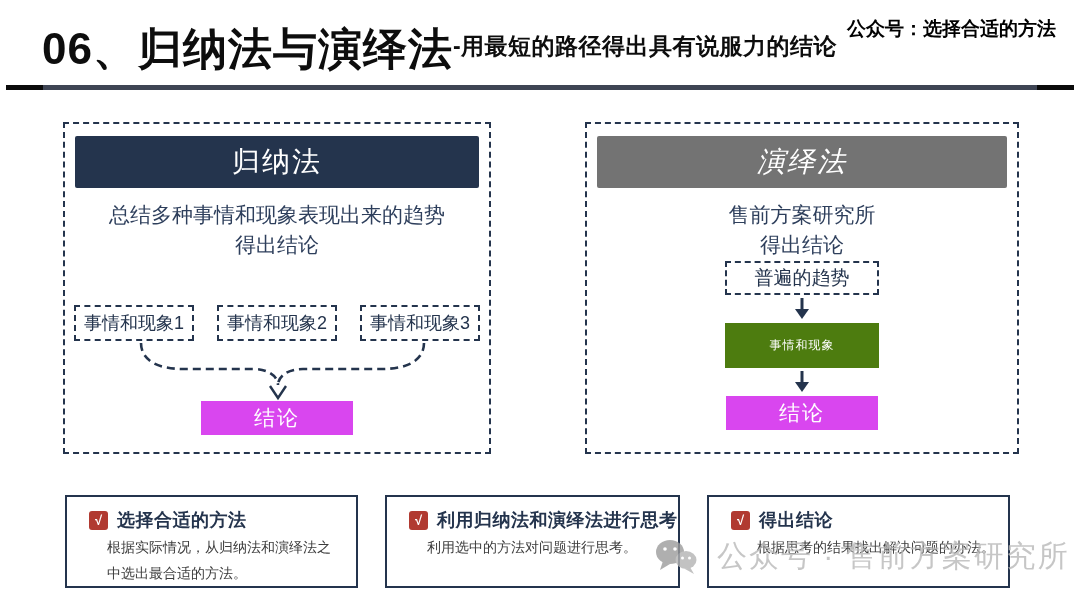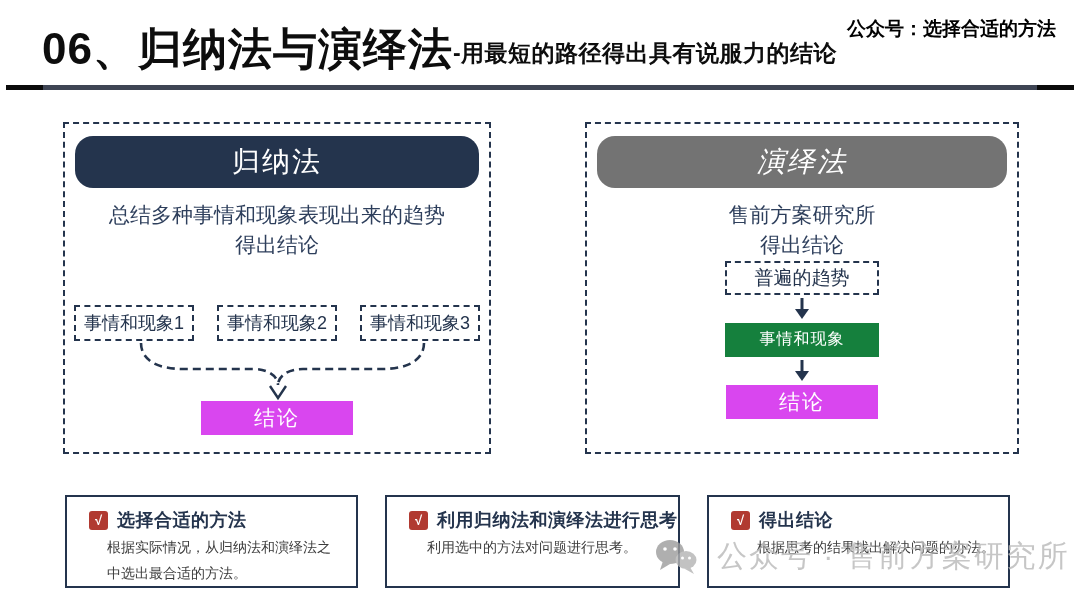--- a/index.html
+++ b/index.html
@@ -2,43 +2,43 @@
 <html><head>
 <meta charset="utf-8">
 <style>
   html,body{margin:0;padding:0;background:#fff;}
   .slide{
     position:relative;width:1080px;height:608px;background:#ffffff;overflow:hidden;
     font-family:"Liberation Sans","DejaVu Sans",sans-serif;
   }
   
   .account{position:absolute;top:16px;right:24px;font-size:19px;font-weight:bold;color:#000;}
-  .title-row{position:absolute;left:42px;top:24px;display:flex;align-items:flex-end;white-space:nowrap;}
+  .title-row{position:absolute;left:42px;top:24px;display:flex;align-items:center;white-space:nowrap;}
   .title-main{font-size:44px;font-weight:bold;color:#0d0d0d;line-height:1.15;letter-spacing:1px;}
   .title-sub{font-size:23px;font-weight:bold;color:#0d0d0d;padding-bottom:6px;letter-spacing:.5px;}
   .rule{position:absolute;top:85px;left:6px;right:6px;height:5px;
     background:linear-gradient(90deg,#0b0b0b 0,#0b0b0b 3.5%,#3e4554 3.5%,#3e4554 96.5%,#0b0b0b 96.5%);}
   
   .panel{position:absolute;top:122px;height:328px;border:2px dashed #24344d;background:#fff;box-sizing:content-box;}
   .panel-left{left:63px;width:424px;}
   .panel-right{left:585px;width:430px;}
-  .panel-header{margin:12px 10px 0;height:52px;border-radius:18px;display:flex;align-items:center;justify-content:center;
+  .panel-header{margin:12px 10px 0;height:52px;border-radius:2px;display:flex;align-items:center;justify-content:center;
     color:#fff;font-size:28px;letter-spacing:2px;}
   .bg-navy{background:#24344d;}
   .bg-red{background:#737373;font-style:italic;}
   .desc{margin-top:12px;text-align:center;color:#2e3f5c;font-size:21px;line-height:1.45;}
   .items-row{display:flex;justify-content:space-between;margin:44px 9px 0;}
   .item{border:2px dashed #24344d;color:#24344d;font-size:18px;padding:4px 8px;background:#fff;white-space:nowrap;}
   .brace-svg{display:block;margin:0 auto;}
   .red-box{width:152px;height:34px;background:#d946ef;color:#fff;font-size:21px;letter-spacing:2px;
     display:flex;align-items:center;justify-content:center;margin:0 auto;}
   .flow{display:flex;flex-direction:column;align-items:center;}
   .dash-box{width:150px;height:30px;border:2px dashed #24344d;color:#24344d;font-size:19px;
     display:flex;align-items:center;justify-content:center;}
-  .navy-box{width:154px;height:34px;background:#15803d;color:#fff;font-size:16px;letter-spacing:1px;
+  .navy-box{width:154px;height:45px;background:#4d7c0f;color:#fff;font-size:12px;letter-spacing:1px;
     display:flex;align-items:center;justify-content:center;}
   .arrow{margin:3px 0;}
   .flow .red-box{margin:0;}
   
   .step{position:absolute;top:495px;height:93px;border:2px solid #24344d;background:#fff;box-sizing:border-box;}
   .step1{left:65px;width:293px;}
   .step2{left:385px;width:295px;}
   .step3{left:707px;width:303px;}
   .step-title{display:flex;align-items:center;gap:9px;margin:11px 0 3px 22px;}
   .check{width:19px;height:19px;background:#b13a31;border-radius:3px;color:#fff;font-size:13px;font-weight:bold;

